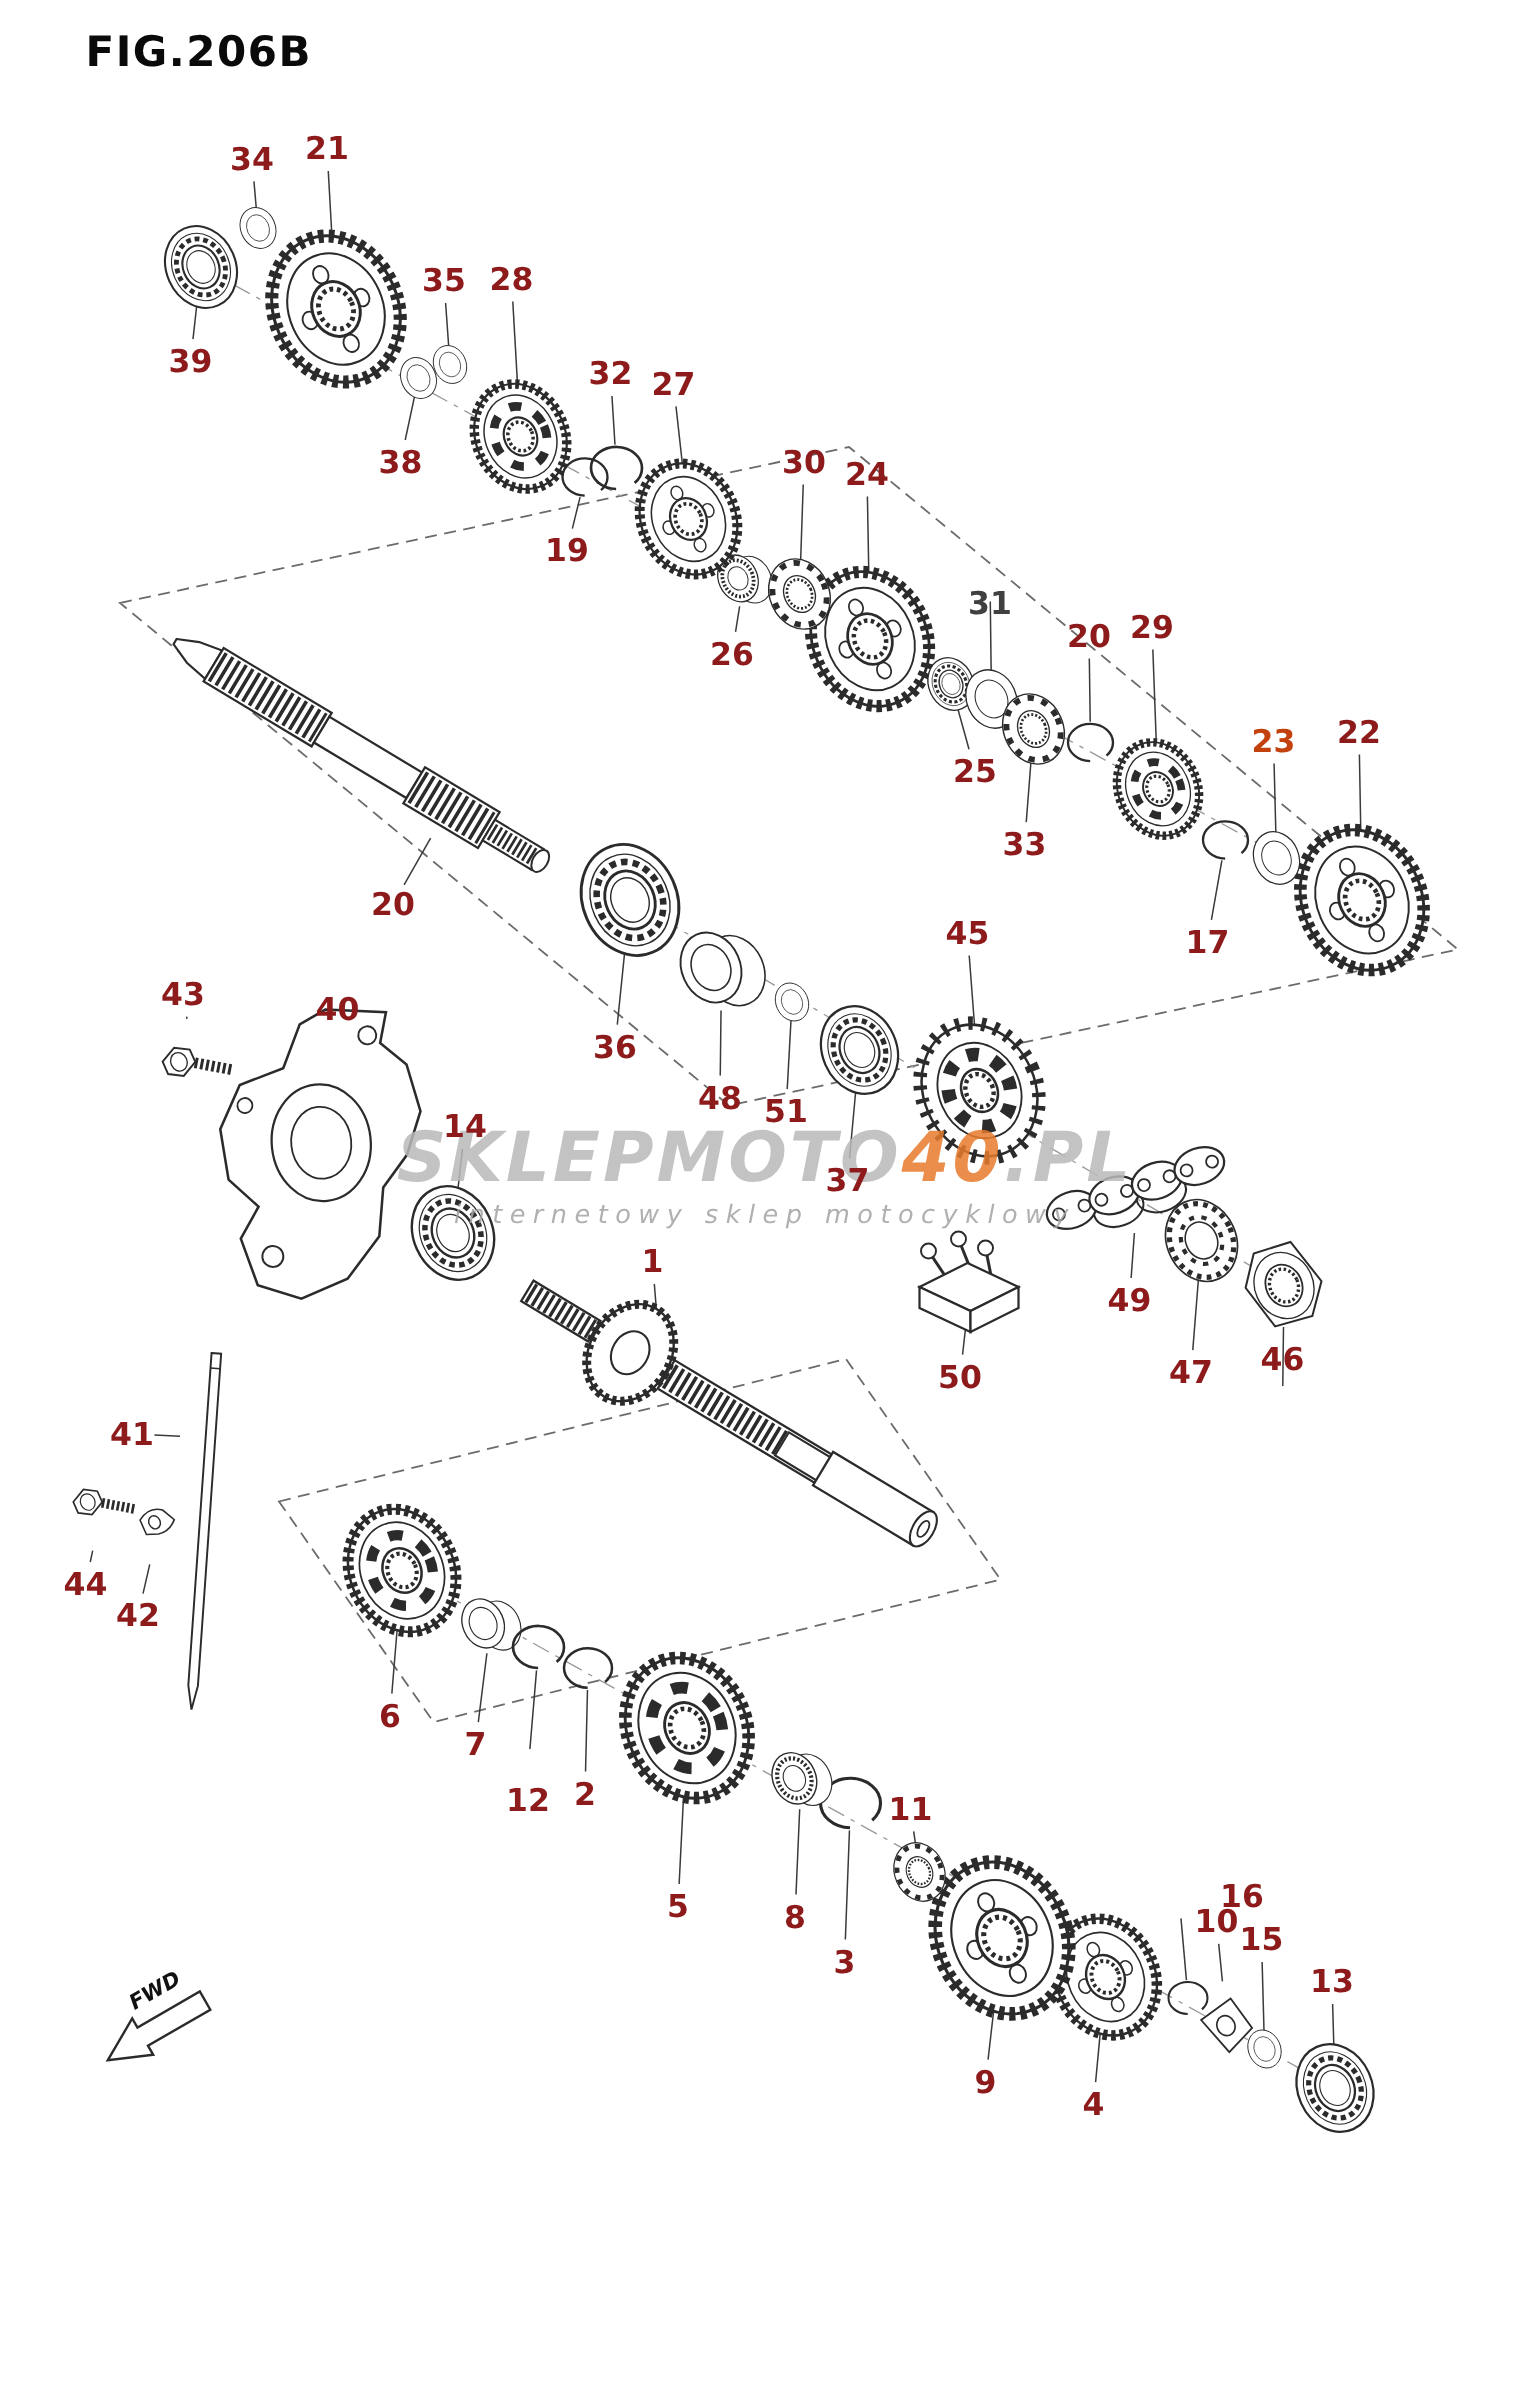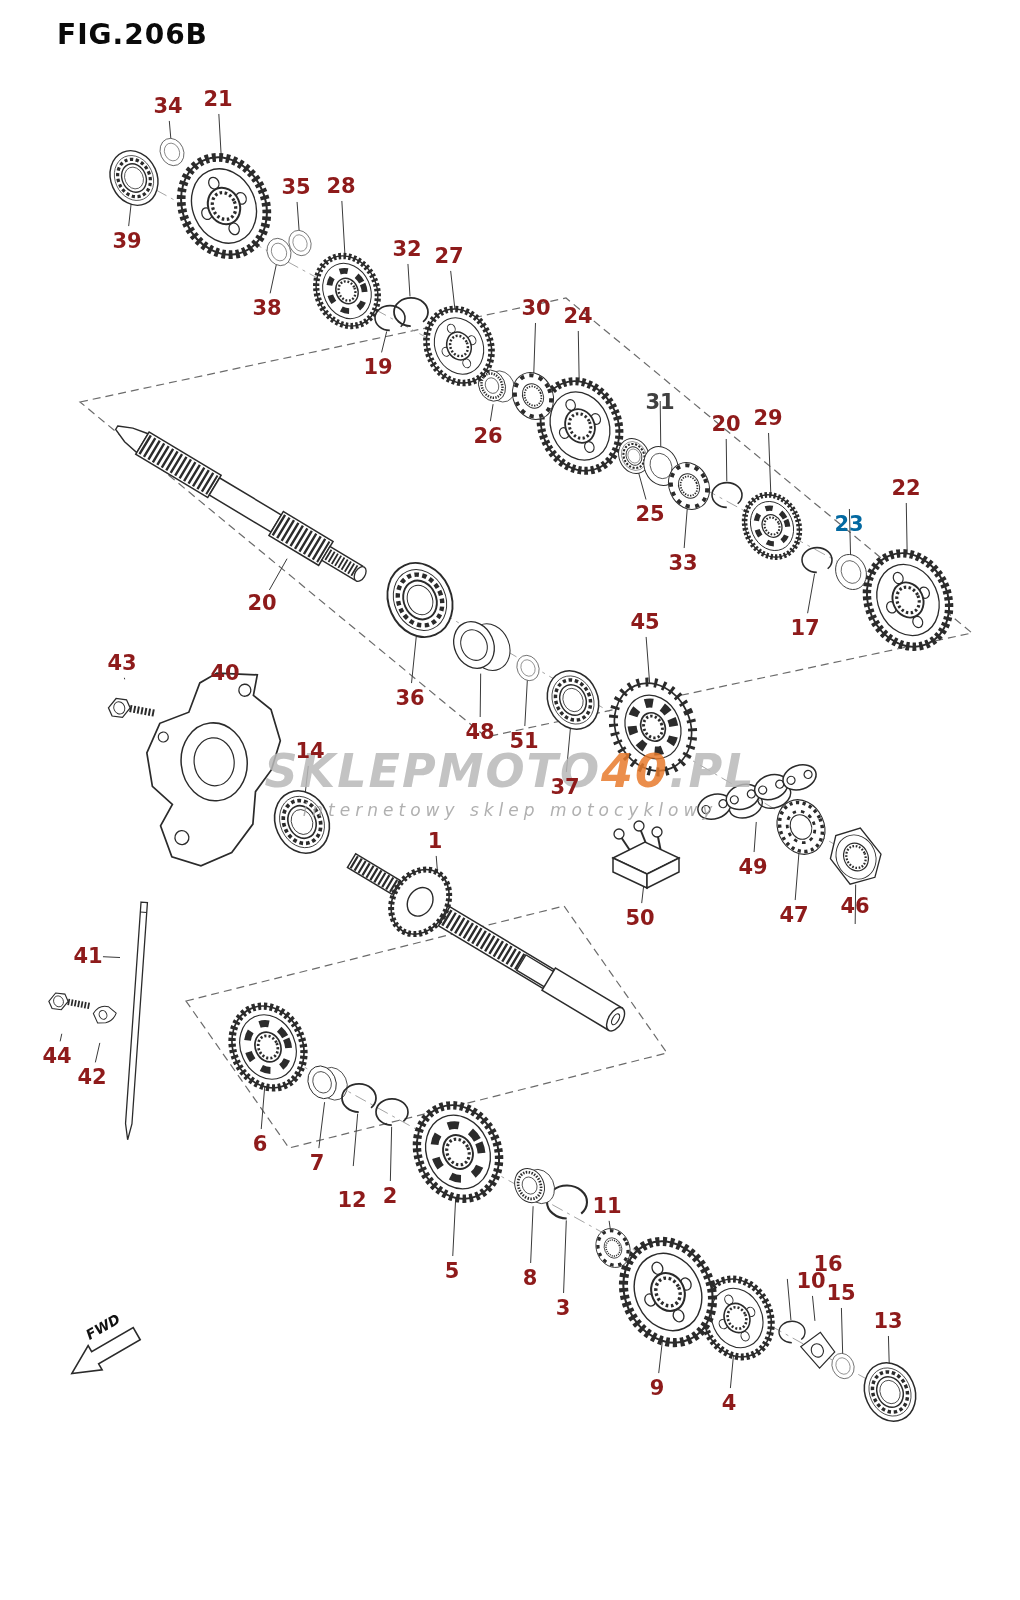--- a/index.html
+++ b/index.html
@@ -326,21 +326,21 @@
       <div class="callout" style="left: 888px; top: 1321px; color: rgb(142, 27, 27);">13</div>
       <div class="callout" style="left: 310px; top: 751px; color: rgb(142, 27, 27);">14</div>
       <div class="callout" style="left: 841px; top: 1293px; color: rgb(142, 27, 27);">15</div>
       <div class="callout" style="left: 786px; top: 1264px; color: rgb(142, 27, 27); margin-left: 42px;">16</div>
       <div class="callout" style="left: 805px; top: 628px; color: rgb(142, 27, 27);">17</div>
       <div class="callout" style="left: 726px; top: 424px; color: rgb(142, 27, 27);">20</div>
       <div class="callout" style="left: 378px; top: 367px; color: rgb(142, 27, 27);">19</div>
       <div class="callout" style="left: 262px; top: 603px; color: rgb(142, 27, 27);">20</div>
       <div class="callout" style="left: 218px; top: 99px; color: rgb(142, 27, 27);">21</div>
       <div class="callout" style="left: 906px; top: 488px; color: rgb(142, 27, 27);">22</div>
-      <div class="callout" style="left: 849px; top: 524px; color: #0369a1;">23</div>
+      <div class="callout" style="left: 849px; top: 494px; color: #c2410c;">23</div>
       <div class="callout" style="left: 578px; top: 316px; color: rgb(142, 27, 27);">24</div>
       <div class="callout" style="left: 650px; top: 514px; color: rgb(142, 27, 27);">25</div>
       <div class="callout" style="left: 488px; top: 436px; color: rgb(142, 27, 27);">26</div>
       <div class="callout" style="left: 449px; top: 256px; color: rgb(142, 27, 27);">27</div>
       <div class="callout" style="left: 341px; top: 186px; color: rgb(142, 27, 27);">28</div>
       <div class="callout" style="left: 768px; top: 418px; color: rgb(142, 27, 27);">29</div>
       <div class="callout" style="left: 536px; top: 308px; color: rgb(142, 27, 27);">30</div>
       <div class="callout" style="left: 660px; top: 386px; color: #404040; margin-top: 16px;">31</div>
       <div class="callout" style="left: 407px; top: 249px; color: rgb(142, 27, 27);">32</div>
       <div class="callout" style="left: 683px; top: 563px; color: rgb(142, 27, 27);">33</div>

